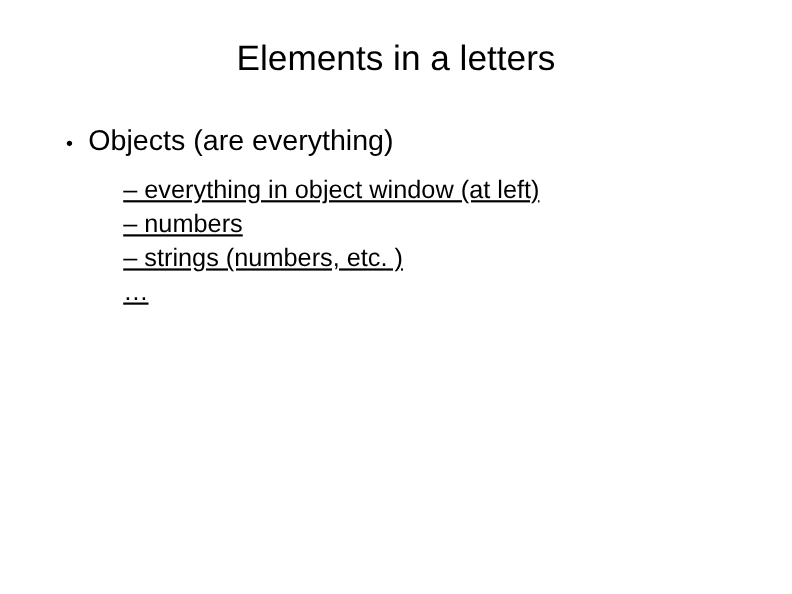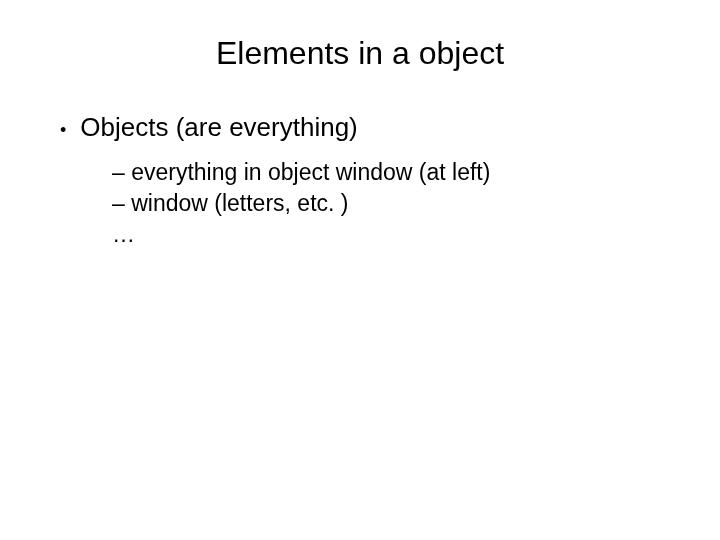--- a/index.html
+++ b/index.html
@@ -35,29 +35,31 @@
       align-items: baseline;
     }
     .bullet-level-1 .bullet-marker {
       margin-right: 14px;
       font-size: 18px;
     }
     .bullet-level-2 {
       font-size: 23px;
       margin-left: 72px;
       line-height: 1.35;
+      text-decoration: underline;
     }
   </style>
 </head>
 <body>
 
 <div class="slide">
-  <h1 class="title">Elements in a object</h1>
+  <h1 class="title">Elements in a letters</h1>
 
   <div class="bullet-level-1">
     <span class="bullet-marker">•</span>
     <span>Objects (are everything)</span>
   </div>
 
   <div class="bullet-level-2">– everything in object window (at left)</div>
-  <div class="bullet-level-2">– window (letters, etc. )</div>
+  <div class="bullet-level-2">– numbers</div>
+  <div class="bullet-level-2">– strings (numbers, etc. )</div>
   <div class="bullet-level-2">…</div>
 </div>
 
 </body></html>

